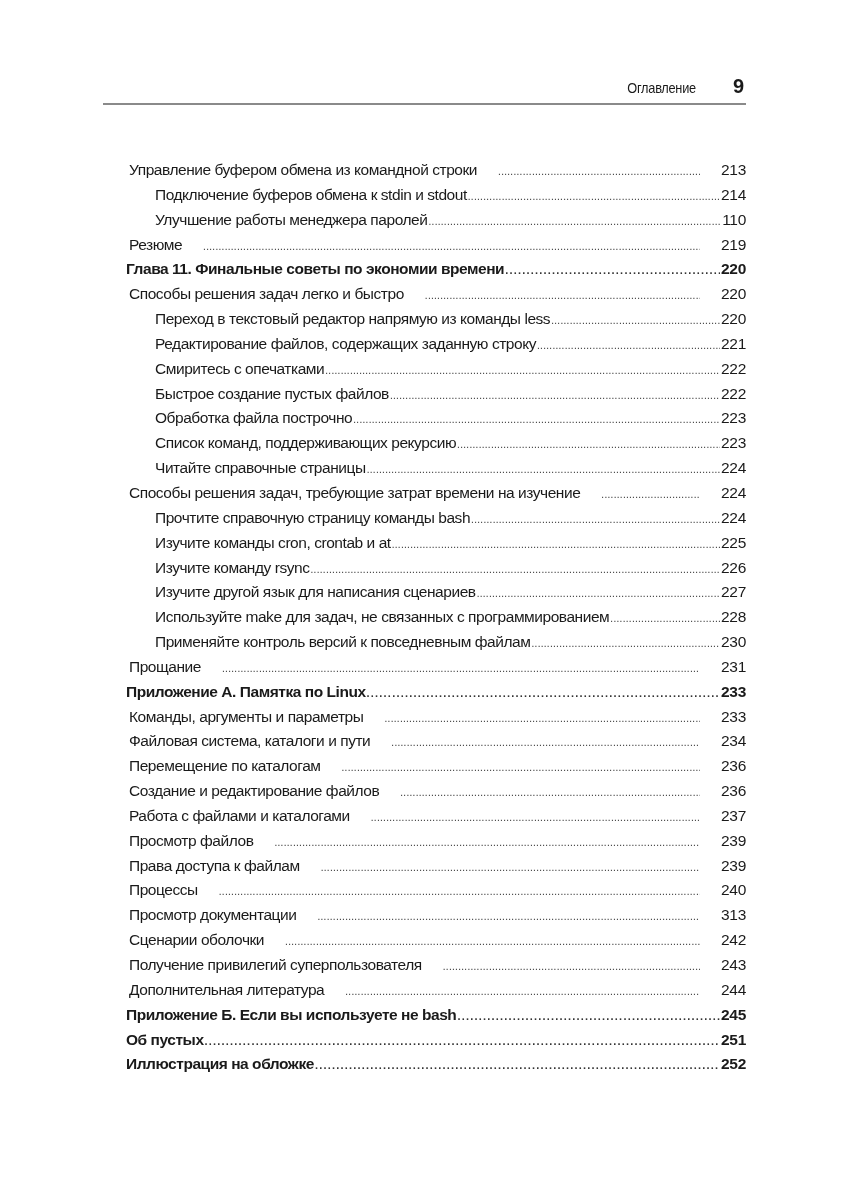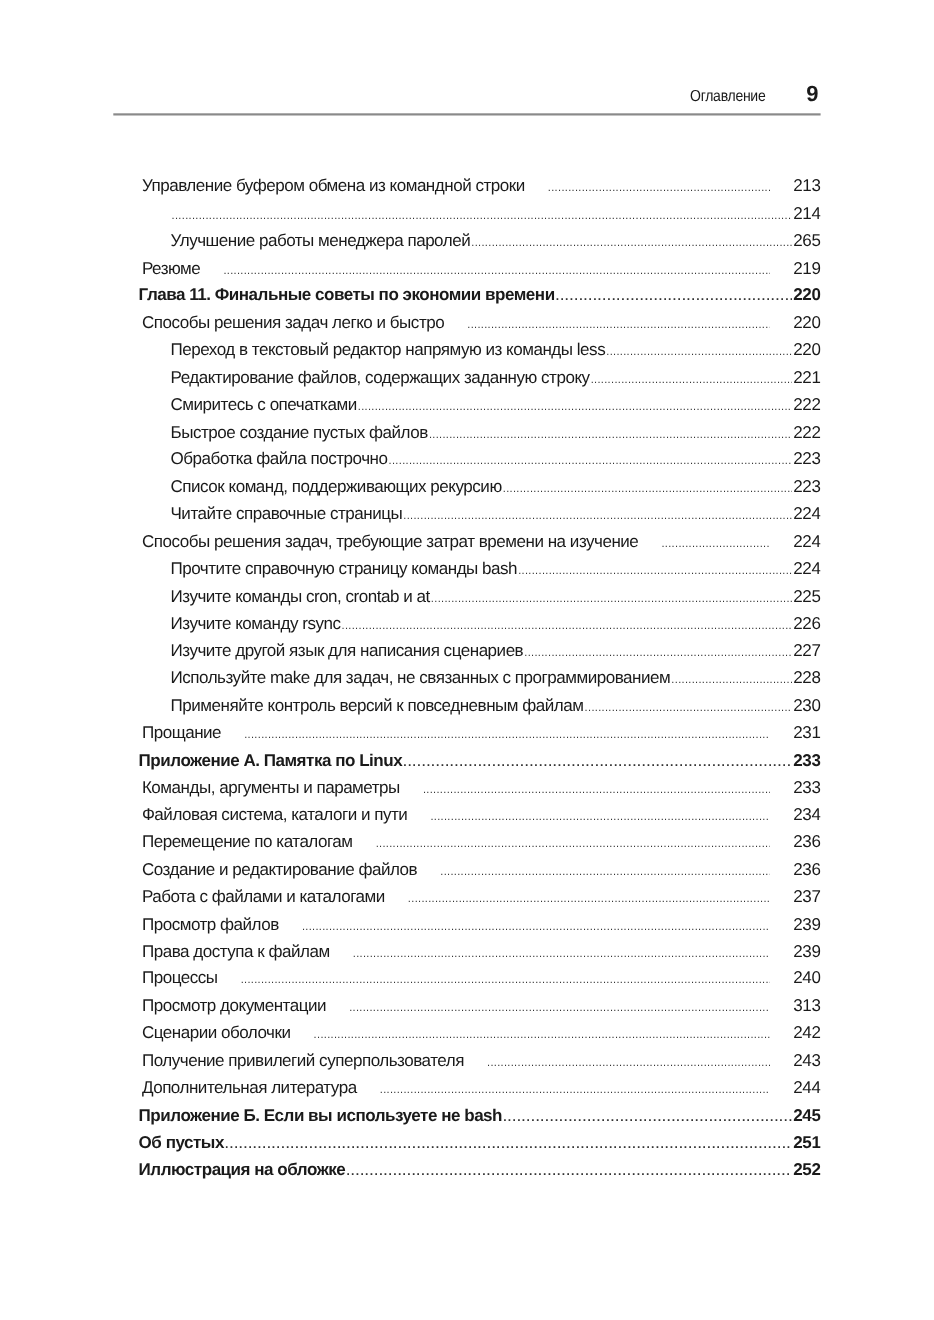--- a/index.html
+++ b/index.html
@@ -30,27 +30,28 @@
 </div>
 <div class="header-rule"></div>
 
 <div class="toc" id="toc">
     <div class="row lvl1">
       <span class="label">Управление буфером обмена из командной строки</span>
       <span class="dots"></span>
       <span class="page">213</span>
     </div>
     <div class="row lvl2">
+      <span class="label">Подключение буферов обмена к stdin и stdout</span>
       <span class="dots"></span>
       <span class="page">214</span>
     </div>
     <div class="row lvl2">
       <span class="label">Улучшение работы менеджера паролей</span>
       <span class="dots"></span>
-      <span class="page">265</span>
+      <span class="page">110</span>
     </div>
     <div class="row lvl1">
       <span class="label">Резюме</span>
       <span class="dots"></span>
       <span class="page">219</span>
     </div>
     <div class="row lvl0">
       <span class="label">Глава 11. Финальные советы по экономии времени</span>
       <span class="dots"></span>
       <span class="page">220</span>

